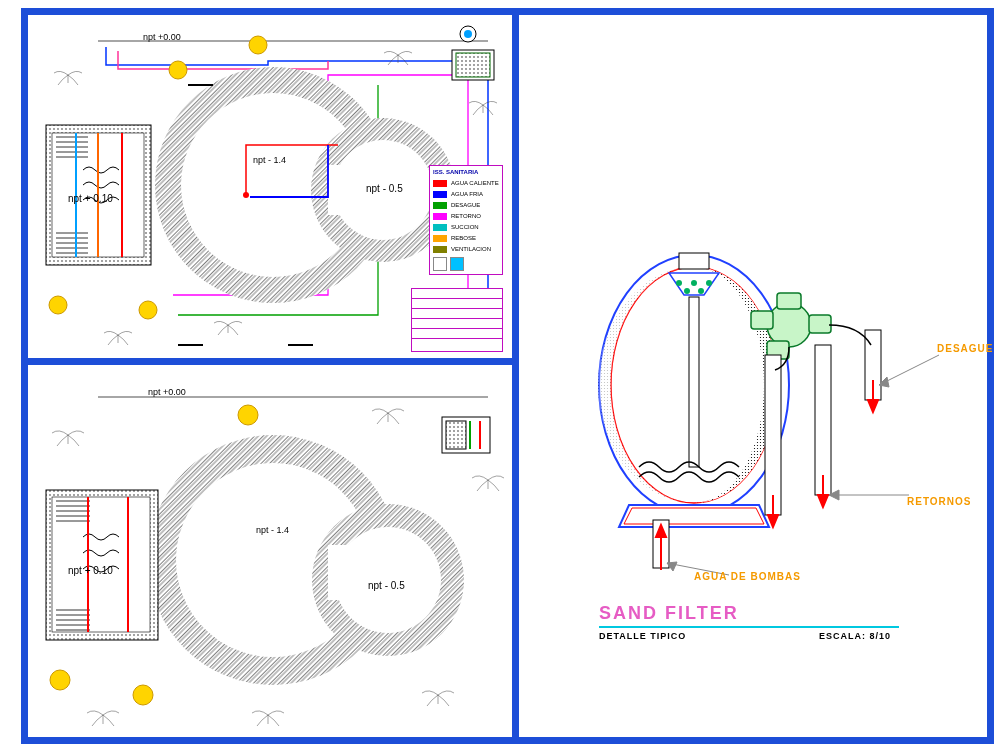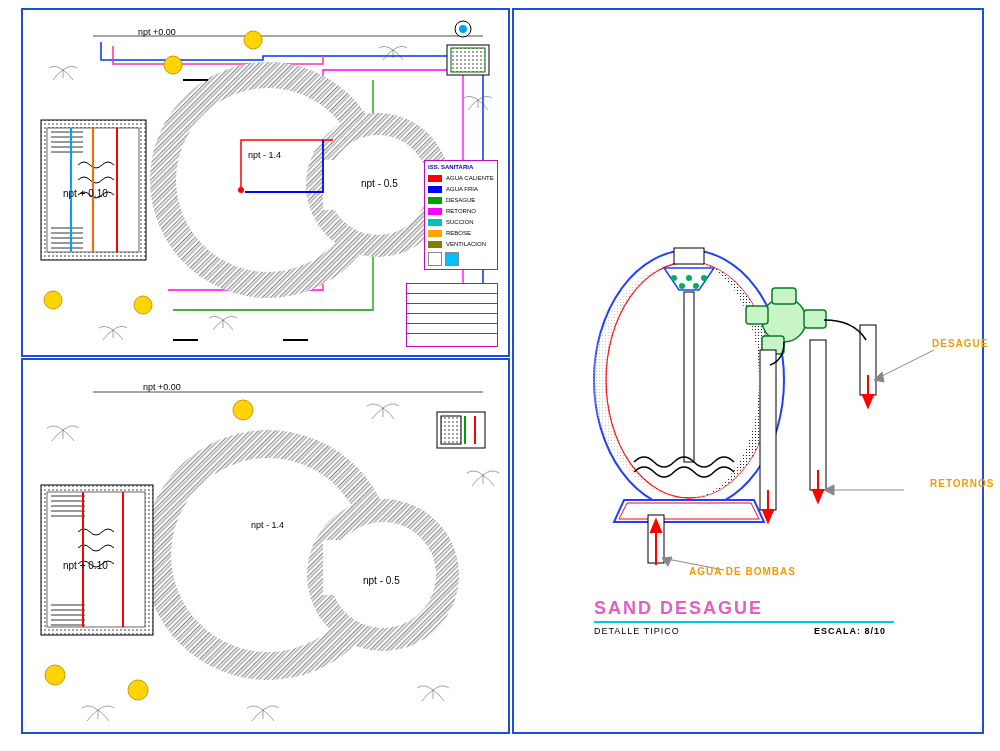--- a/index.html
+++ b/index.html
@@ -1,17 +1,17 @@
 <!DOCTYPE html>
 <html><head>
 <meta charset="utf-8">
 <style>
   html,body{margin:0;padding:0;background:#fff;font-family:Arial,Helvetica,sans-serif;}
   .sheet{position:relative;width:1000px;height:751px;background:#fff;}
-  .panel{position:absolute;border:2px solid #1d4ed8;background:#fff;}
+  .panel{position:absolute;border:7px solid #1d4ed8;background:#fff;}
   .lbl{position:absolute;font-size:9px;color:#000;white-space:nowrap;}
   .lbl.sm{font-size:10px;}
   .title-pink{position:absolute;font-size:18px;color:#e65cc4;font-weight:bold;letter-spacing:2px;}
   .sub{position:absolute;font-size:9px;color:#000;letter-spacing:1px;}
   .ann{position:absolute;font-size:10px;color:#f59a00;font-weight:bold;letter-spacing:1px;}
   .legend-box{position:absolute;border:1px solid #c00cc0;background:#fff;}
   .legend-row{display:flex;align-items:center;height:10px;margin:1px 3px;}
   .legend-sw{width:14px;height:7px;margin-right:4px;}
   .legend-tx{font-size:6px;color:#000;}
   .tblk{position:absolute;border:1px solid #c00cc0;background:#fff;}
@@ -320,21 +320,21 @@
         <line x1="310" y1="480" x2="390" y2="480"></line>
           <polygon points="310,480 320,475 320,485" fill="#888"></polygon>
         <line x1="148" y1="548" x2="210" y2="560"></line>
           <polygon points="148,548 158,547 154,556" fill="#888"></polygon>
       </g>
 
       <line x1="80" y1="612" x2="380" y2="612" stroke="#00c8e0" stroke-width="2"></line>
     </svg>
 
     <span class="ann" style="left:418px;top:328px;">DESAGUE</span>
-    <span class="ann" style="left:388px;top:468px;margin-left:28px;">RETORNOS</span>
+    <span class="ann" style="left:388px;top:481px;">RETORNOS</span>
     <span class="ann" style="left:175px;top:556px;">AGUA DE BOMBAS</span>
 
-    <span class="title-pink" style="left:80px;top:588px;">SAND DESAGUE</span>
-    <span class="sub" style="left:80px;top:616px;font-weight:normal">DETALLE TIPICO</span>
+    <span class="title-pink" style="left:80px;top:588px;">SAND FILTER</span>
+    <span class="sub" style="left:80px;top:616px;font-weight:bold">DETALLE TIPICO</span>
     <span class="sub" style="left:300px;top:616px;font-weight:bold">ESCALA: 8/10</span>
   </div>
 
 </div>
 
 </body></html>

